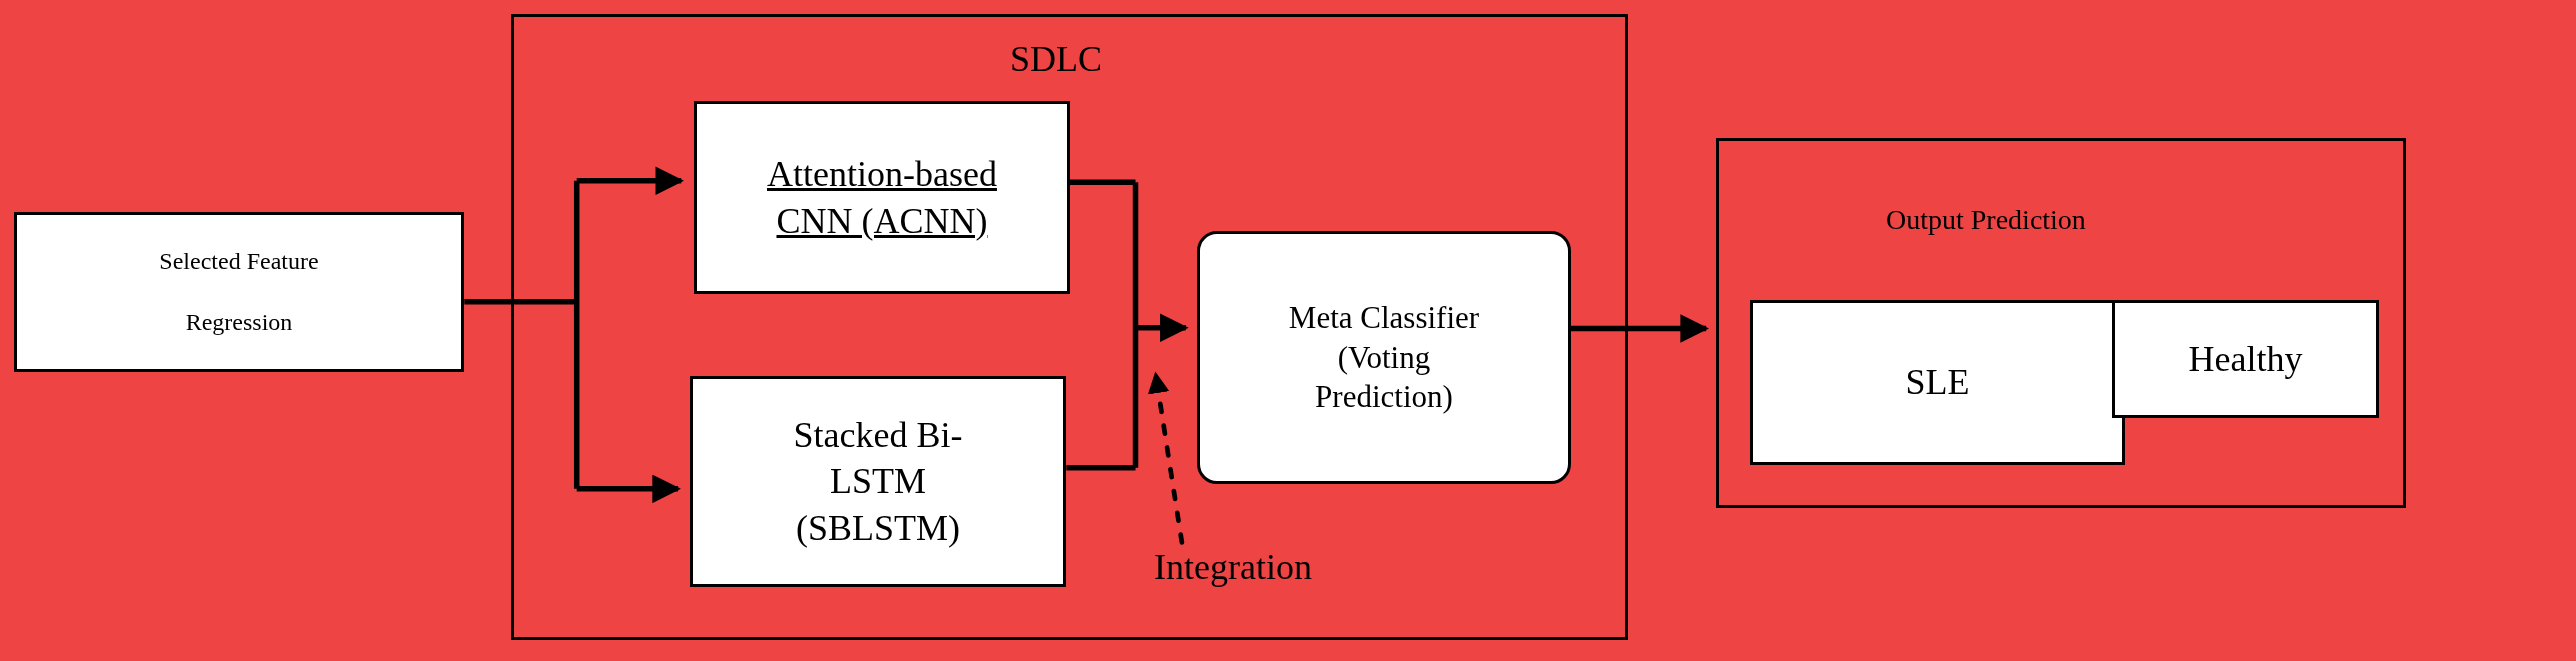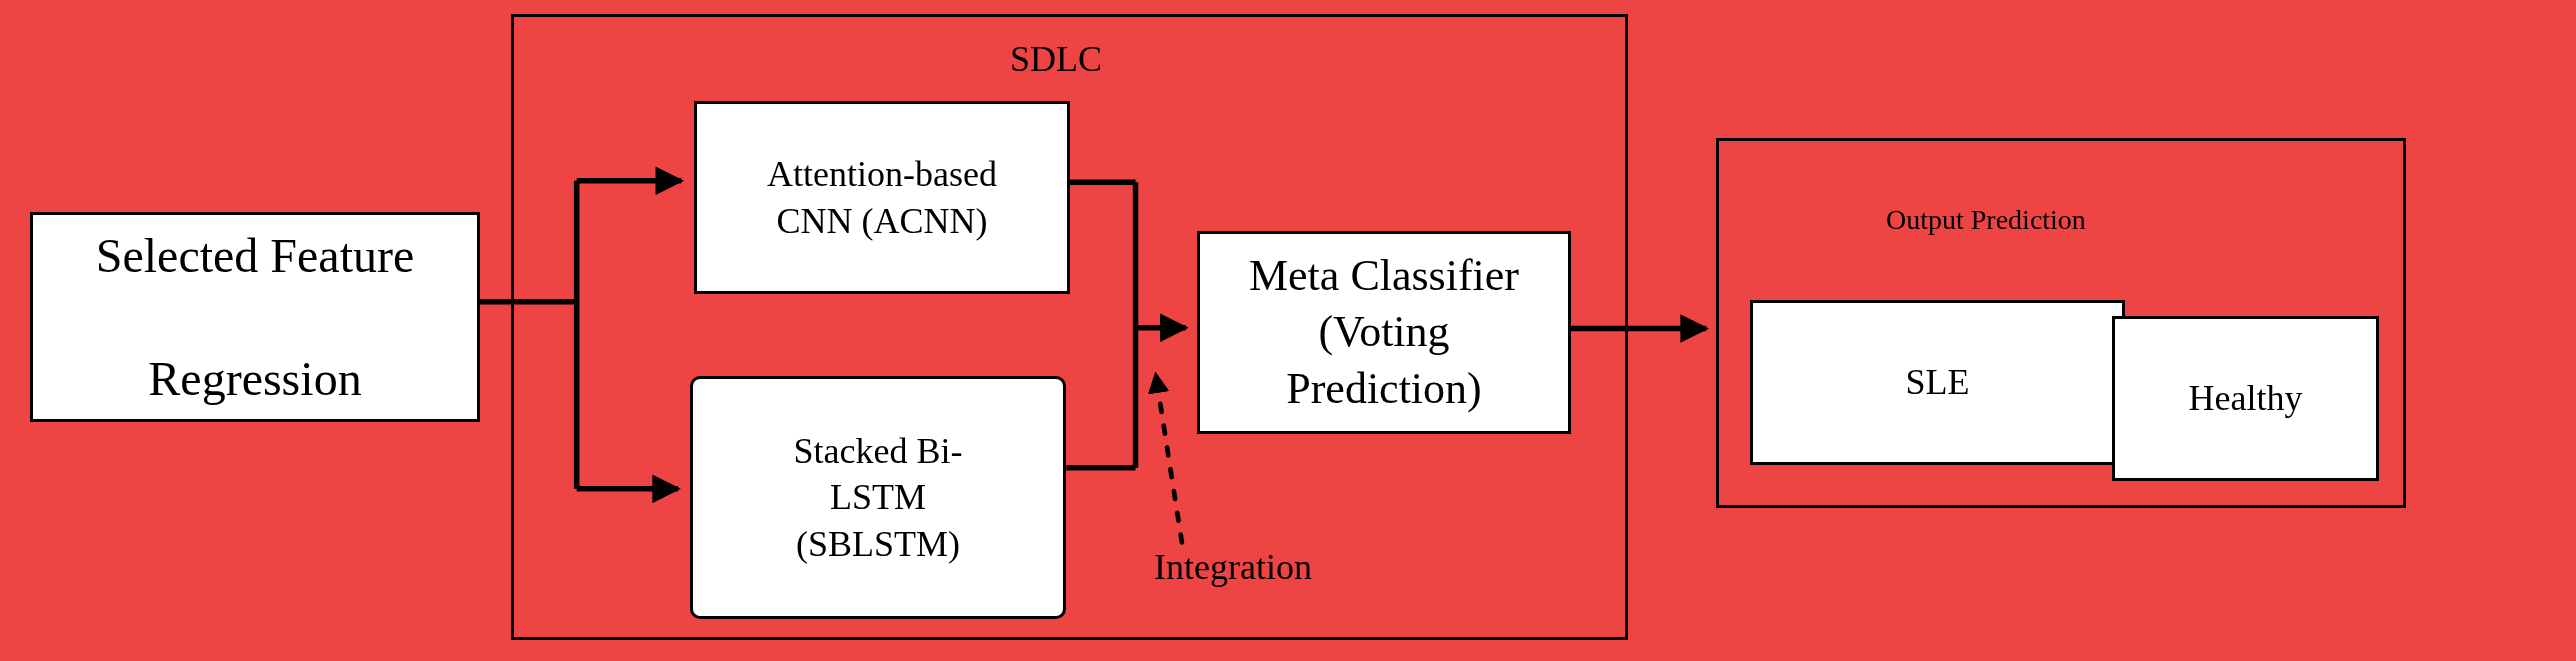--- a/index.html
+++ b/index.html
@@ -51,31 +51,31 @@
     z-index: 4;
   }
   .free-label {
     position: absolute;
     color: #000000;
     white-space: nowrap;
     z-index: 4;
   }
 
   
-  #node-input      { left: 14px;   top: 212px; width: 450px;  height: 210px; font-size: 48px; margin-left: 16px; }
+  #node-input      { left: 14px;   top: 212px; width: 450px;  height: 160px; font-size: 24px; }
   #grp-sdlc        { left: 511px;  top: 14px;  width: 1117px; height: 626px; }
   #title-sdlc      { left: 1010px; top: 38px;  font-size: 36px; }
-  #node-acnn       { left: 694px;  top: 101px; width: 376px;  height: 193px; font-size: 36px; }
-  #node-sblstm     { left: 690px;  top: 376px; width: 376px;  height: 243px; font-size: 36px; border-radius: 10px; }
-  #node-meta       { left: 1197px; top: 231px; width: 374px;  height: 203px; font-size: 44px; }
+  #node-acnn       { left: 694px;  top: 101px; width: 376px;  height: 193px; font-size: 36px; text-decoration: underline; }
+  #node-sblstm     { left: 690px;  top: 376px; width: 376px;  height: 211px; font-size: 36px; }
+  #node-meta       { left: 1197px; top: 231px; width: 374px;  height: 253px; font-size: 31px; border-radius: 20px; }
   #label-integ     { left: 1154px; top: 546px; font-size: 36px; }
   #grp-output      { left: 1716px; top: 138px; width: 690px;  height: 370px; }
   #title-output    { left: 1886px; top: 204px; font-size: 28px; }
   #node-sle        { left: 1750px; top: 300px; width: 375px;  height: 165px; font-size: 36px; }
-  #node-healthy    { left: 2112px; top: 316px; width: 267px;  height: 165px; font-size: 36px; }
+  #node-healthy    { left: 2112px; top: 300px; width: 267px;  height: 118px; font-size: 36px; }
   .node-text { padding: 0 7.9px; }
 </style>
 </head>
 <body>
 
 <div id="stage">
 
   <svg class="svg-layer" viewBox="0 0 3276 841" xmlns="http://www.w3.org/2000/svg">
     <defs>
       <marker id="arrow" viewBox="0 0 10 10" refX="9" refY="5" markerWidth="5.2" markerHeight="5.2" orient="auto-start-reverse">

